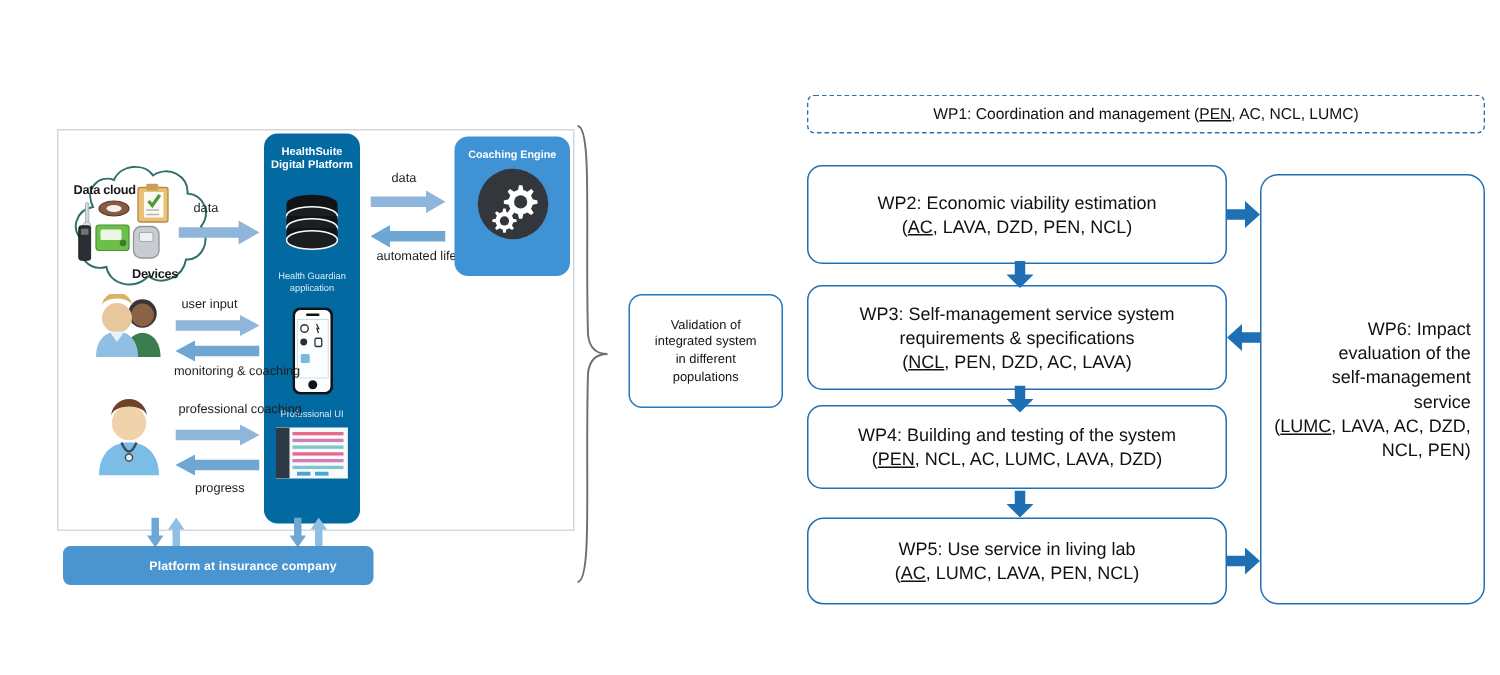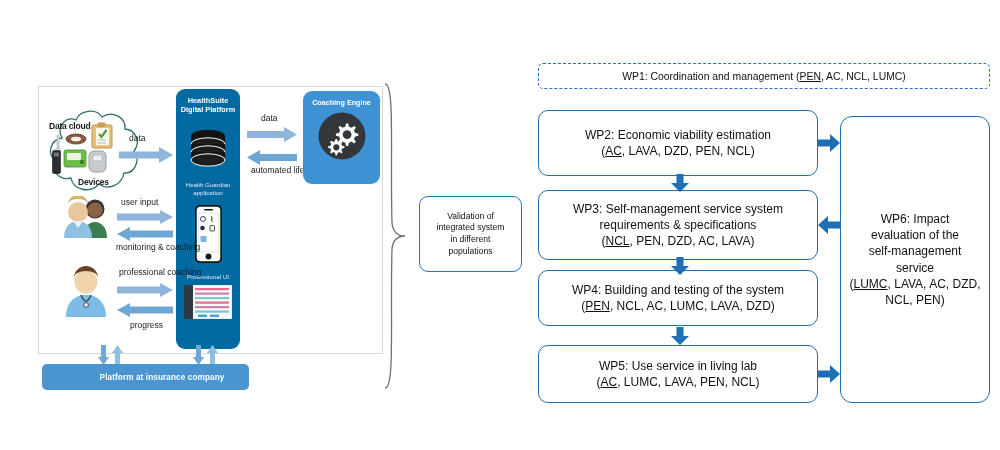--- a/index.html
+++ b/index.html
@@ -23,21 +23,21 @@
   #data-cloud {
     position: absolute; left: 40px; top: 104px;
     width: 110px; height: 98px;
   }
   #data-cloud svg { position: absolute; left: 0; top: 0; }
   .cloud-label {
     position: absolute; font-size: 8.5px; font-weight: bold;
     color: #1a1a1a; white-space: nowrap; letter-spacing: -0.2px;
   }
   #cloud-label-top { left: 9px; top: 17px; }
-  #cloud-label-bottom { left: 38px; top: 73px; }
+  #cloud-label-bottom { left: 48px; top: 73px; }
 
   .dev-icon { position: absolute; }
 
   
   .blk-arrow { position: absolute; }
 
   .arrow-label {
     position: absolute; font-size: 8.5px; color: #1c1c1c;
     text-align: center; line-height: 1.18; white-space: nowrap;
   }
@@ -123,26 +123,26 @@
     border: 1.6px solid #1f6fb5; border-radius: 10px;
     background: #ffffff;
     display: flex; align-items: center; justify-content: center;
     text-align: center;
   }
   .wp-text { font-size: 12px; color: #111; line-height: 1.35; white-space: pre-line; }
 
   #wp2 { left: 538px; top: 110px; width: 280px; height: 66px; }
   #wp3 { left: 538px; top: 190px; width: 280px; height: 70px; }
   #wp4 { left: 538px; top: 270px; width: 280px; height: 56px; }
-  #wp5 { left: 538px; top: 345px; width: 280px; height: 58px; }
+  #wp5 { left: 538px; top: 345px; width: 280px; height: 58px; border-radius: 11px; }
   #wp6 {
     left: 840px; top: 116px; width: 150px; height: 287px;
     border-radius: 12px;
   }
-  #wp6 .wp-text { padding: 0 6px; }
+  #wp6 .wp-text { padding: 0 6px; text-align: right; }
 
   u { text-decoration: underline; }
 
   
   .flow-down { position: absolute; }
   .flow-side { position: absolute; }
 </style>
 </head>
 <body>
 

